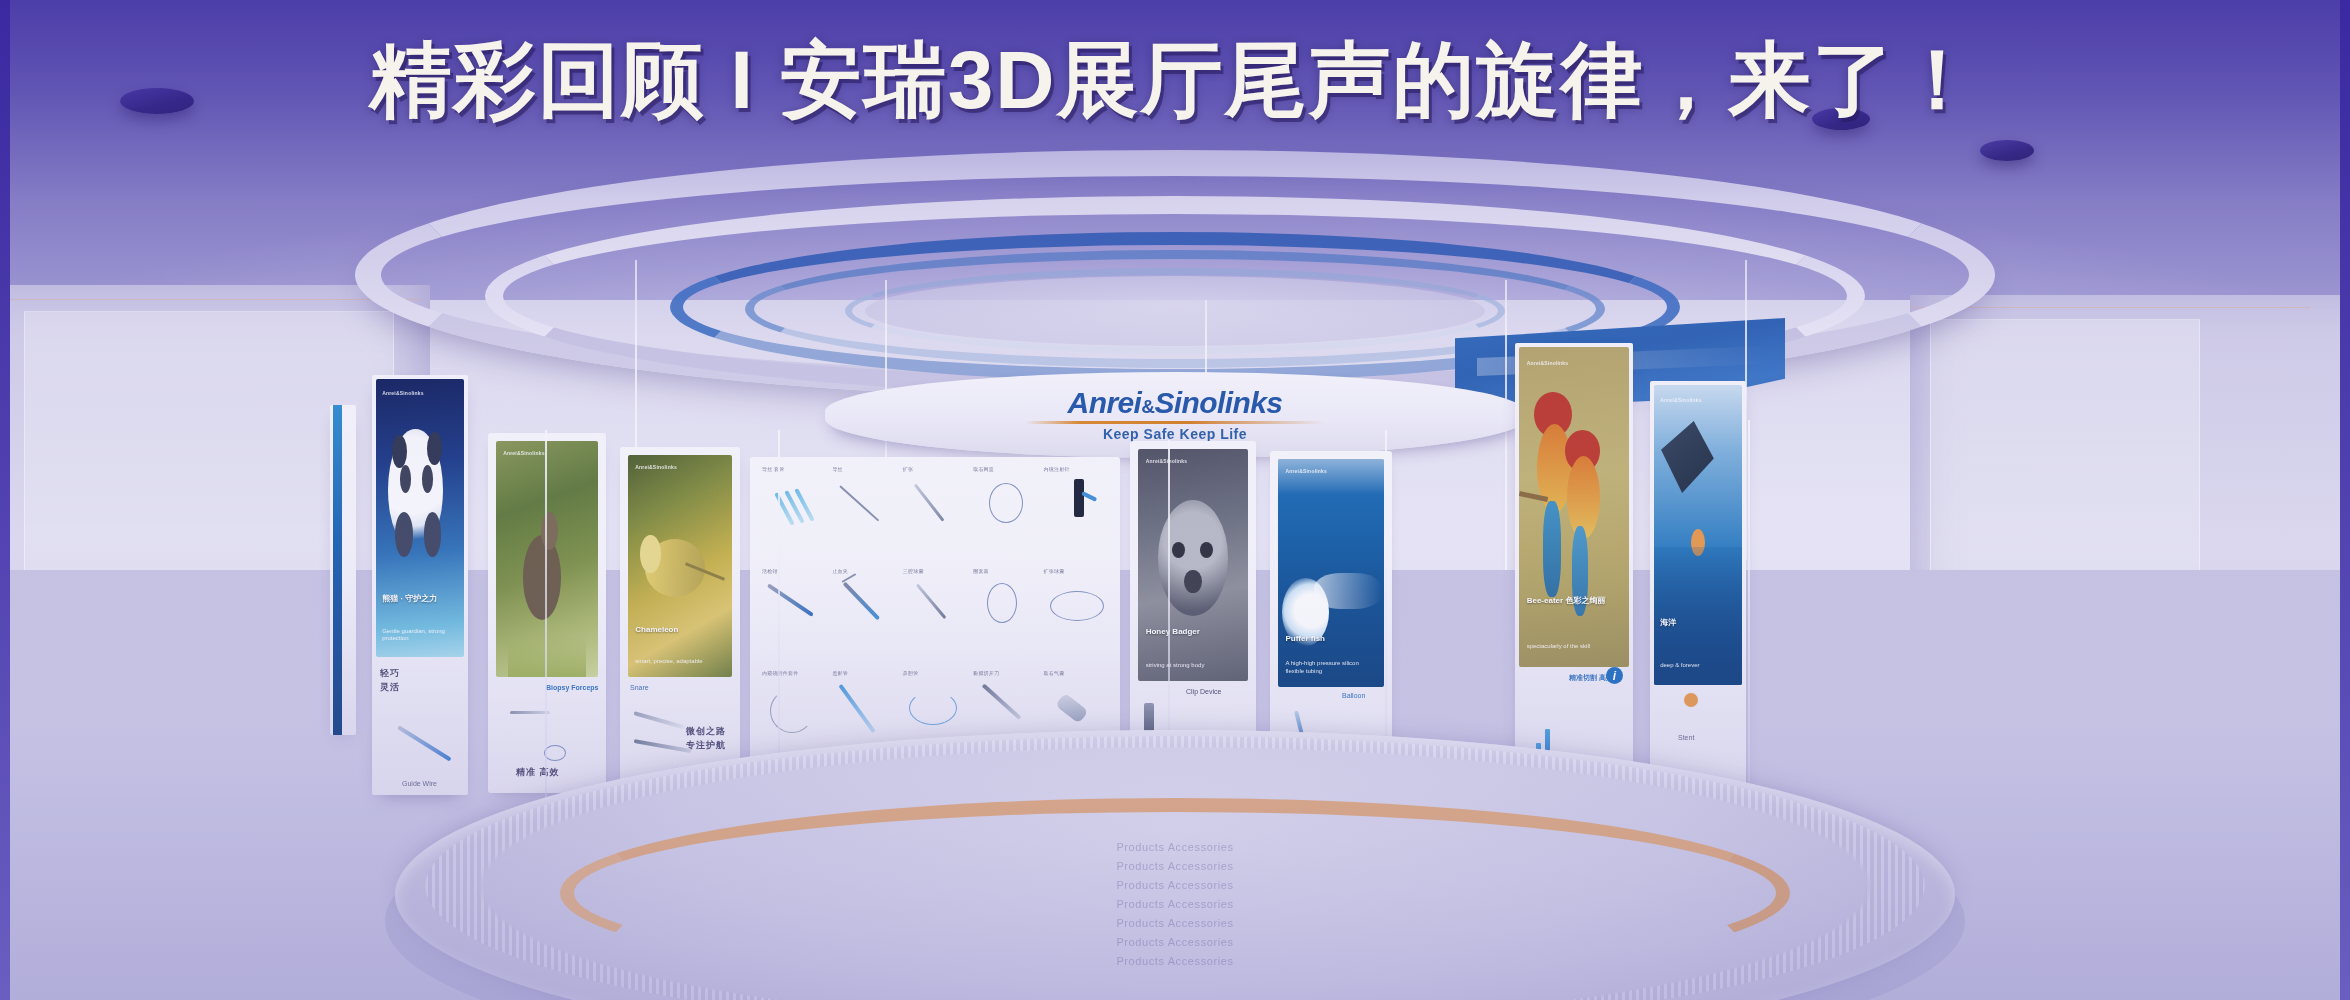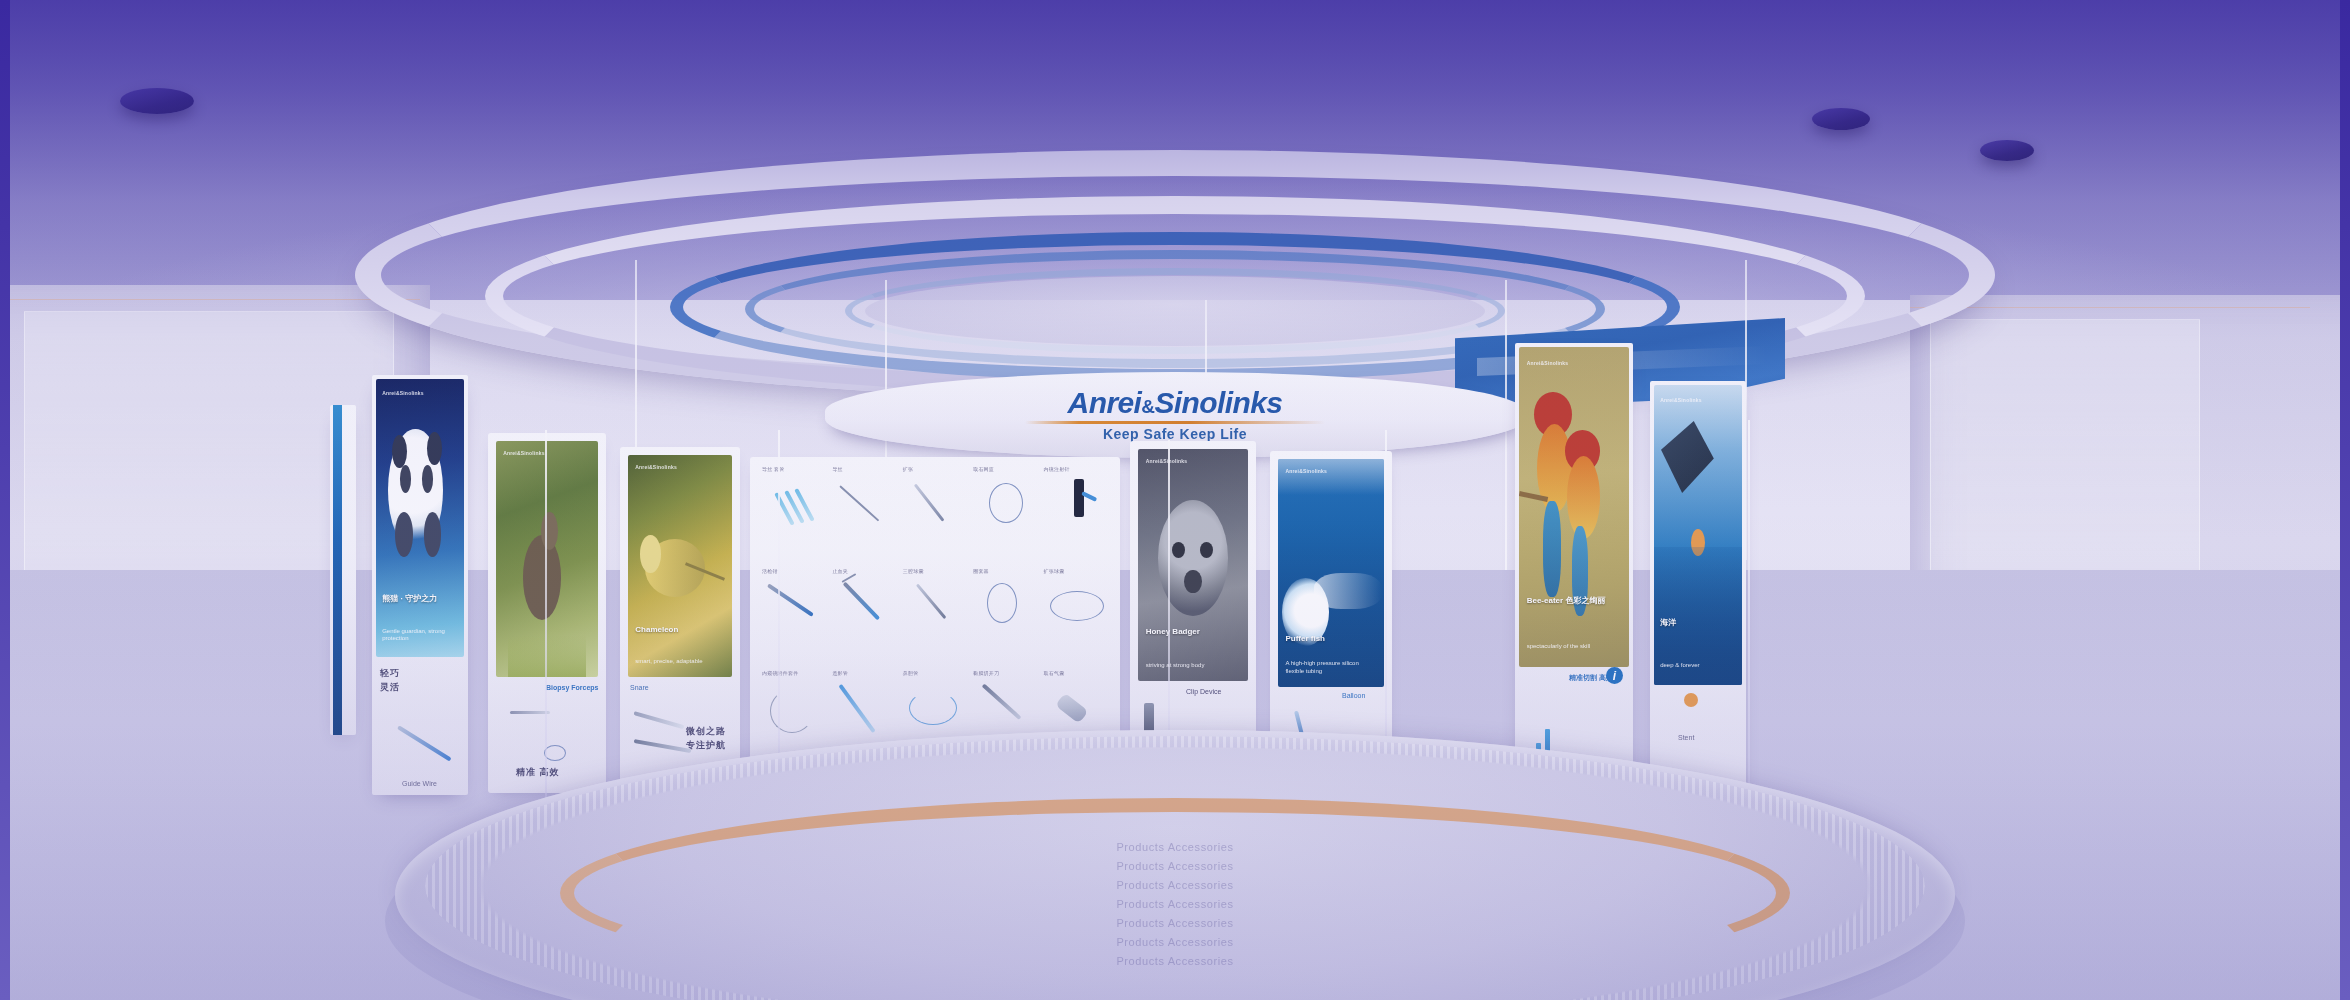--- a/index.html
+++ b/index.html
@@ -517,14 +517,15 @@
     <div>Products Accessories</div>
     <div>Products Accessories</div>
     <div>Products Accessories</div>
   </div>
 
   <div class="veil"></div>
 
   <div class="edge-strip l" style="z-index:35;"></div>
   <div class="edge-strip r" style="z-index:35;"></div>
 
+  <div class="title">精彩回顾 I 安瑞3D展厅尾声的旋律，来了！</div>
 
 </div>
 
 </body></html>

